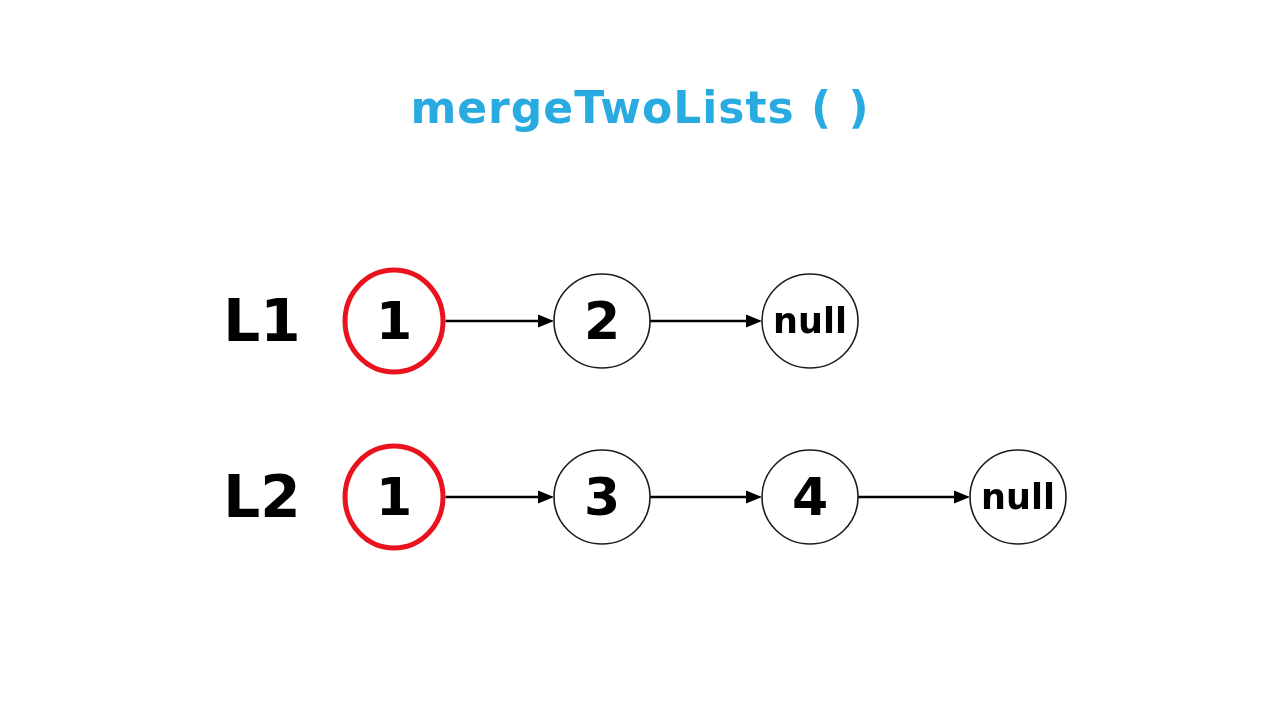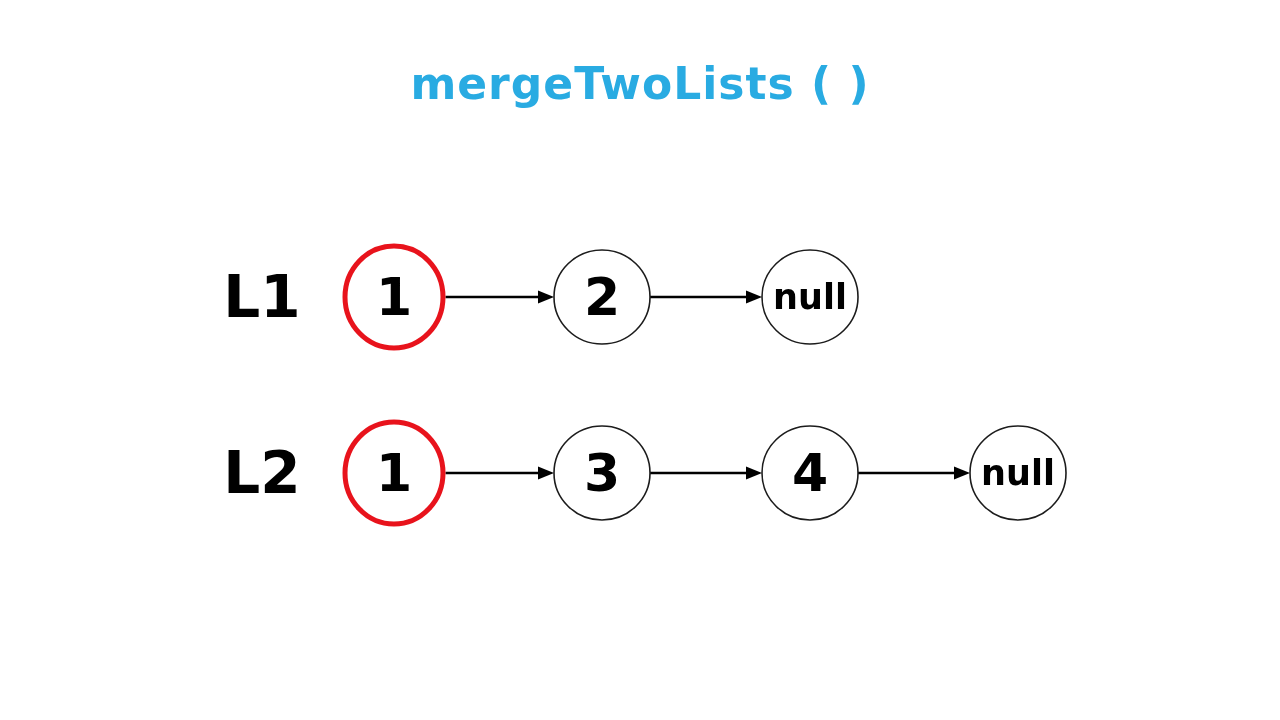--- a/index.html
+++ b/index.html
@@ -7,20 +7,21 @@
     padding: 0;
     background: #ffffff;
     font-family: "DejaVu Sans", sans-serif;
   }
   .slide {
     position: relative;
     width: 1280px;
     height: 636px;
     background: #ffffff;
     overflow: hidden;
+    margin-top: 24px;
   }
   .title {
     position: absolute;
     top: 58px;
     left: 0;
     width: 1280px;
     text-align: center;
     font-size: 44px;
     font-weight: bold;
     letter-spacing: 1px;

